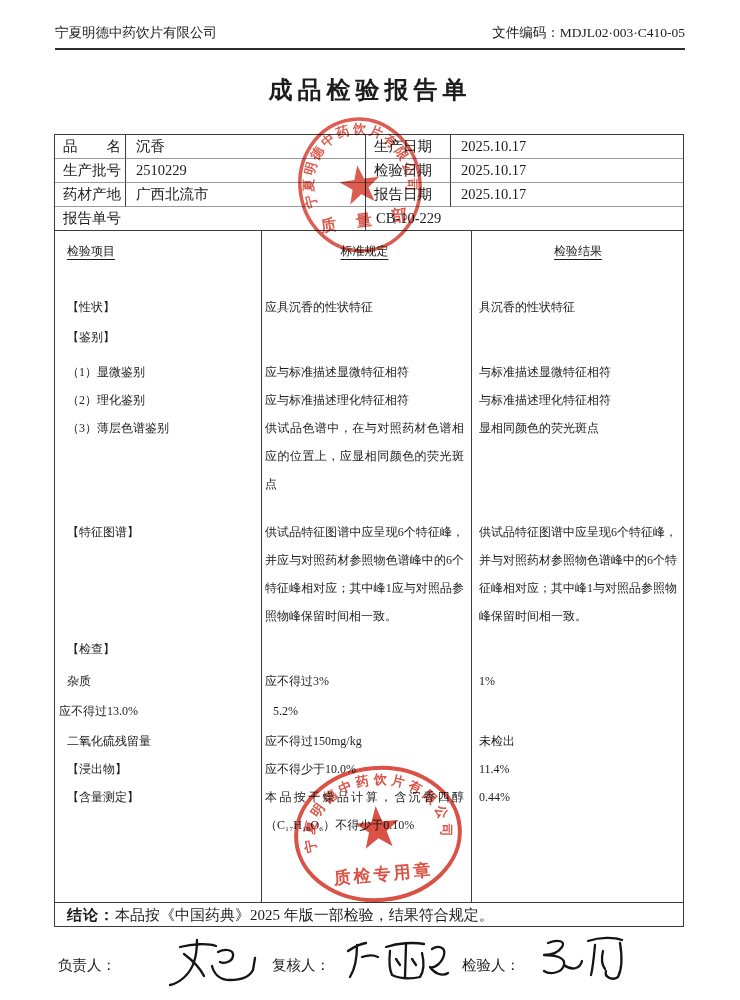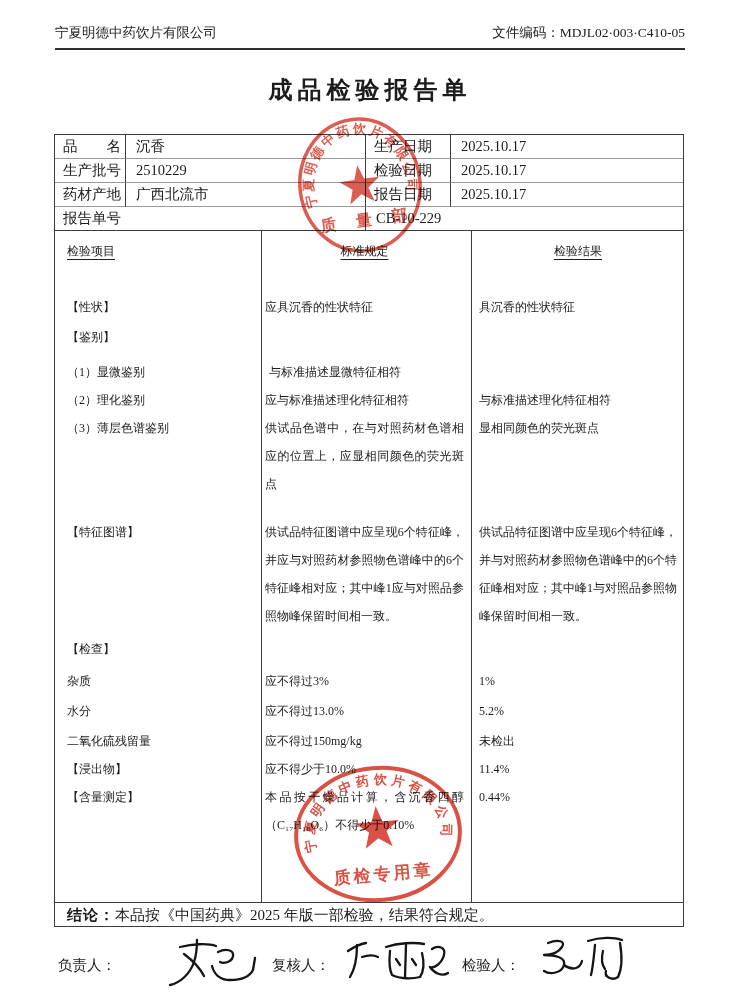--- a/index.html
+++ b/index.html
@@ -123,20 +123,21 @@
       <div class="dc c2">应具沉香的性状特征</div>
       <div class="dc c3">具沉香的性状特征</div>
     </div>
     <div class="drow r1">
       <div class="dc c1">【鉴别】</div>
       <div class="dc c2"></div>
       <div class="dc c3"></div>
     </div>
     <div class="drow r2">
       <div class="dc c1">（1）显微鉴别</div>
+      <div class="dc c2">应与标准描述显微特征相符</div>
       <div class="dc c3">与标准描述显微特征相符</div>
     </div>
     <div class="drow r3">
       <div class="dc c1">（2）理化鉴别</div>
       <div class="dc c2">应与标准描述理化特征相符</div>
       <div class="dc c3">与标准描述理化特征相符</div>
     </div>
     <div class="drow r4">
       <div class="dc c1">（3）薄层色谱鉴别</div>
       <div class="dc c2">供试品色谱中，在与对照药材色谱相应的位置上，应显相同颜色的荧光斑点</div>
@@ -151,21 +152,20 @@
       <div class="dc c1">【检查】</div>
       <div class="dc c2"></div>
       <div class="dc c3"></div>
     </div>
     <div class="drow r7">
       <div class="dc c1">杂质</div>
       <div class="dc c2">应不得过3%</div>
       <div class="dc c3">1%</div>
     </div>
     <div class="drow r8">
-      <div class="dc c1">水分</div>
       <div class="dc c2">应不得过13.0%</div>
       <div class="dc c3">5.2%</div>
     </div>
     <div class="drow r9">
       <div class="dc c1">二氧化硫残留量</div>
       <div class="dc c2">应不得过150mg/kg</div>
       <div class="dc c3">未检出</div>
     </div>
     <div class="drow r10">
       <div class="dc c1">【浸出物】</div>

